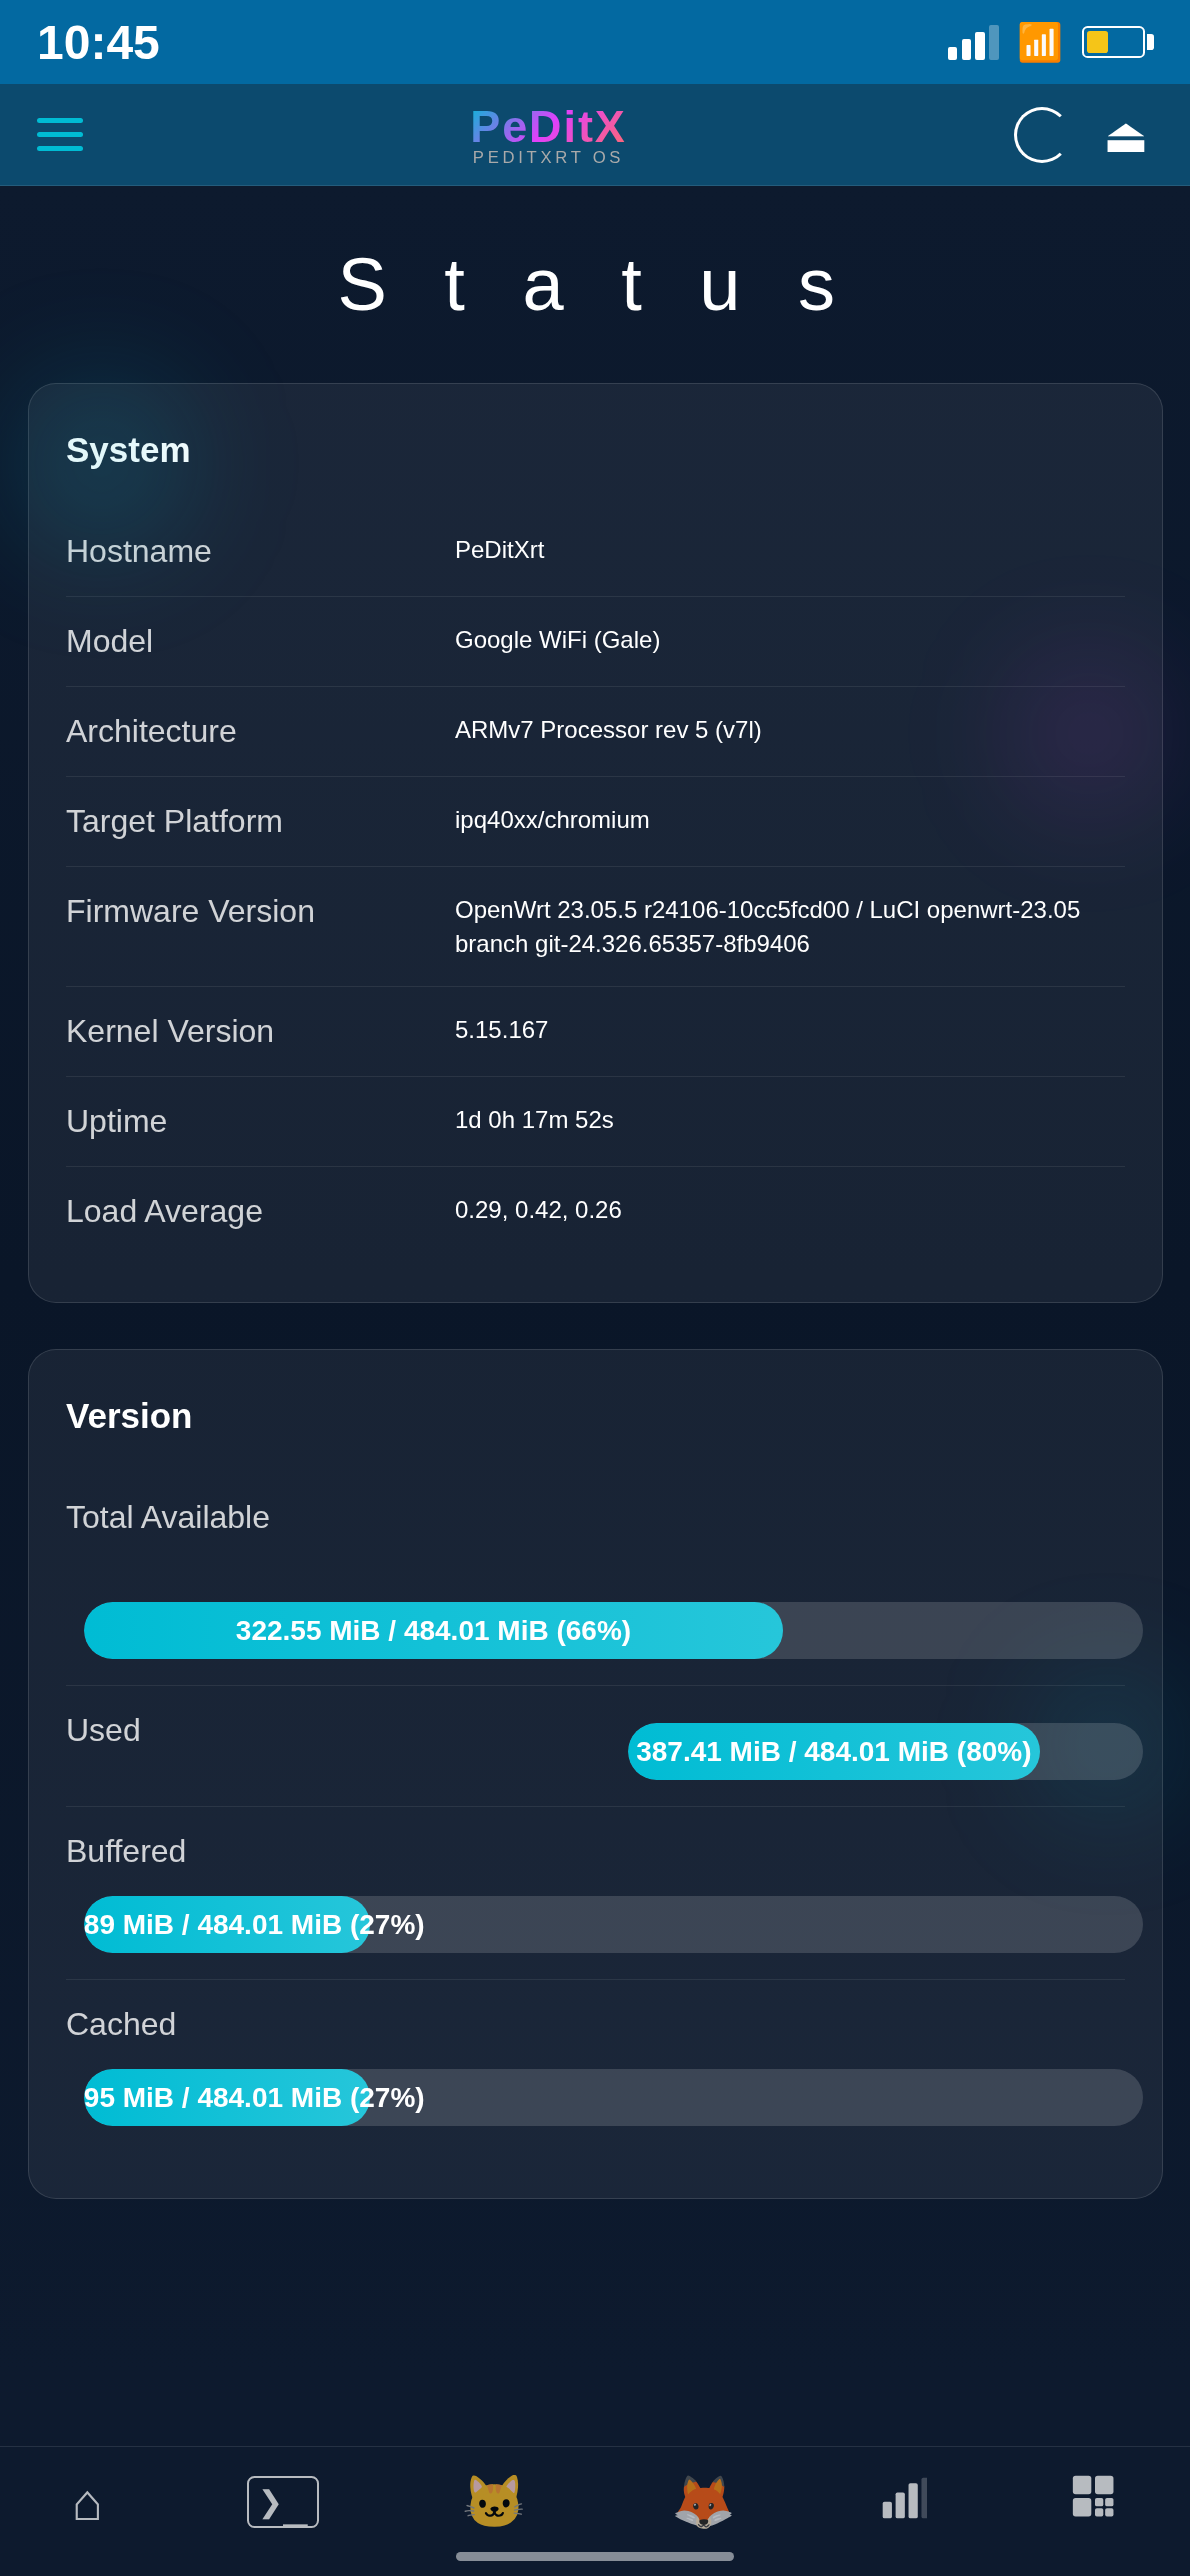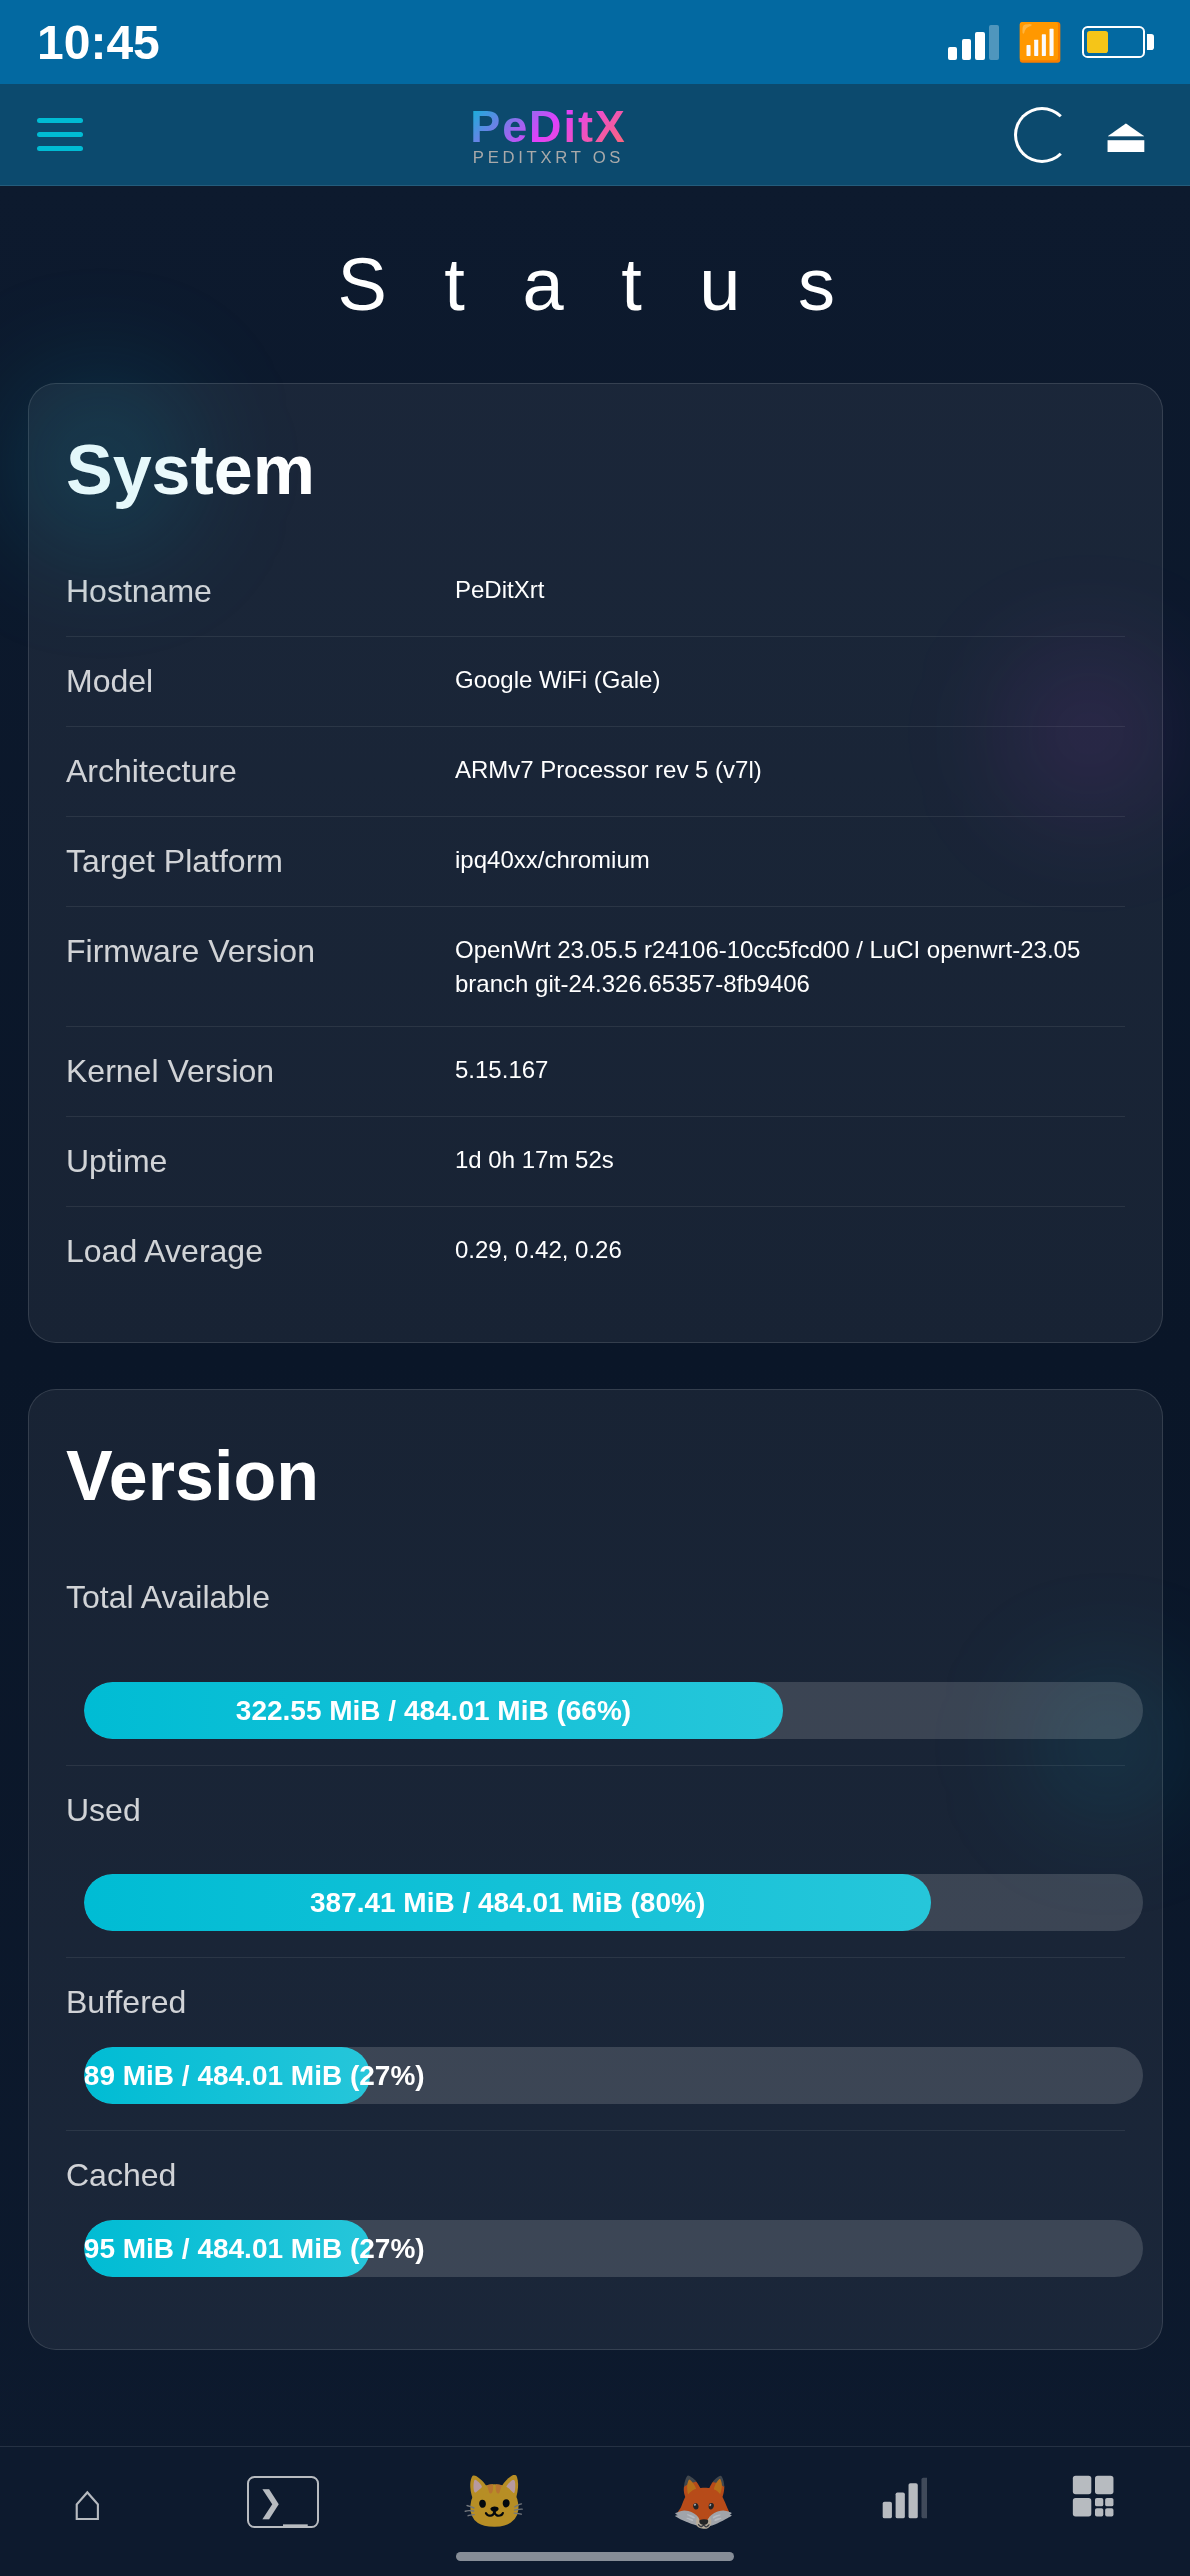--- a/index.html
+++ b/index.html
@@ -186,21 +186,21 @@
     
     .card {
       background: rgba(255,255,255,0.06);
       border: 0.9px solid rgba(255,255,255,0.12);
       border-radius: 28px;
       padding: 46px 37px;
       margin-bottom: 46px;
     }
 
     .card-title {
-      font-size: 70px;
+      font-size: 35px;
       font-weight: 700;
       color: #fff;
       margin-bottom: 37px;
     }
 
     
     .info-row {
       display: flex;
       align-items: flex-start;
       padding: 26px 0;
@@ -389,21 +389,21 @@
         <div class="info-row" style="flex-direction: column; gap: 40px;">
     <span class="info-label" style="width:100%; margin-bottom:15px;">Total Available</span>
     <div class="progress-container" style="width:100%;">
       <div class="progress-track">
         <div class="progress-fill" style="width:66%">
           <span class="progress-label">322.55 MiB / 484.01 MiB (66%)</span>
         </div>
       </div>
     </div>
   </div>
-        <div class="info-row" style="flex-direction: column; gap: 19px;">
+        <div class="info-row" style="flex-direction: row; gap: 19px;">
     <span class="info-label" style="width:100%; margin-bottom:15px;">Used</span>
     <div class="progress-container" style="width:100%;">
       <div class="progress-track">
         <div class="progress-fill" style="width:80%">
           <span class="progress-label">387.41 MiB / 484.01 MiB (80%)</span>
         </div>
       </div>
     </div>
   </div>
         <div class="info-row" style="flex-direction: column;">

